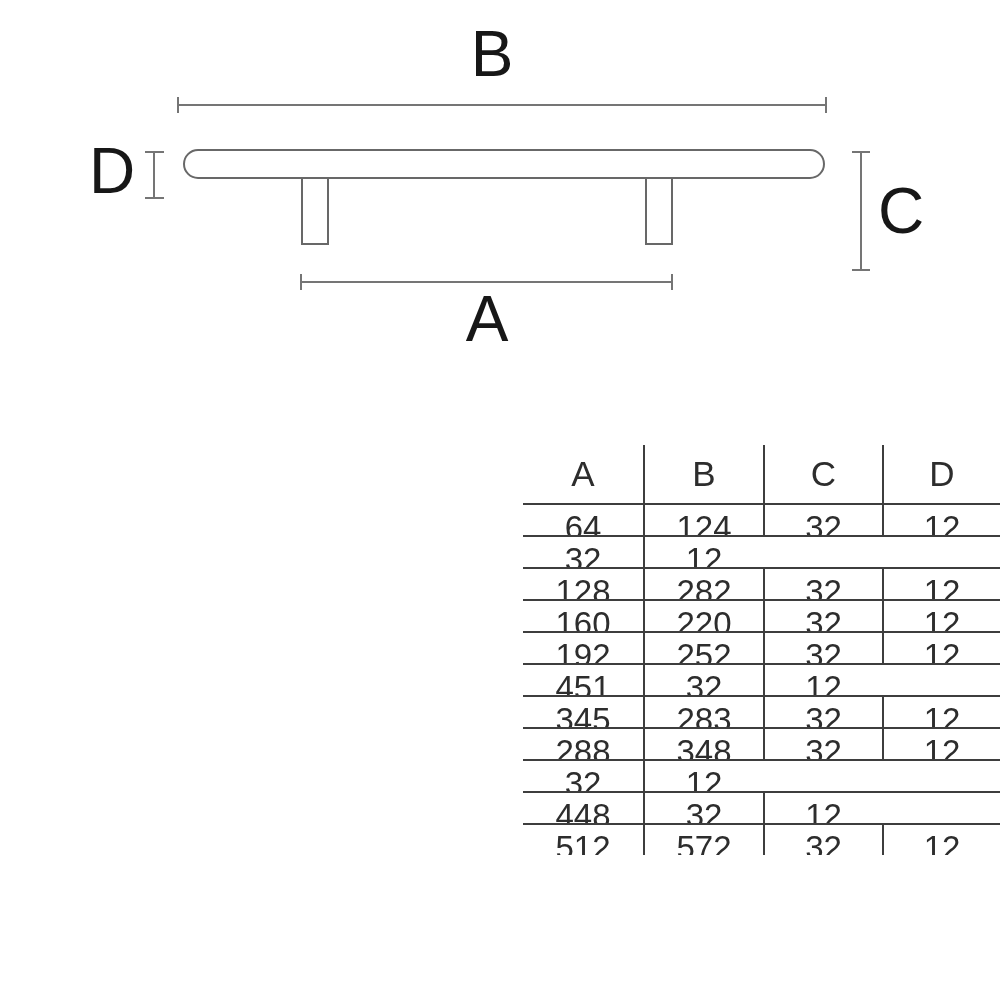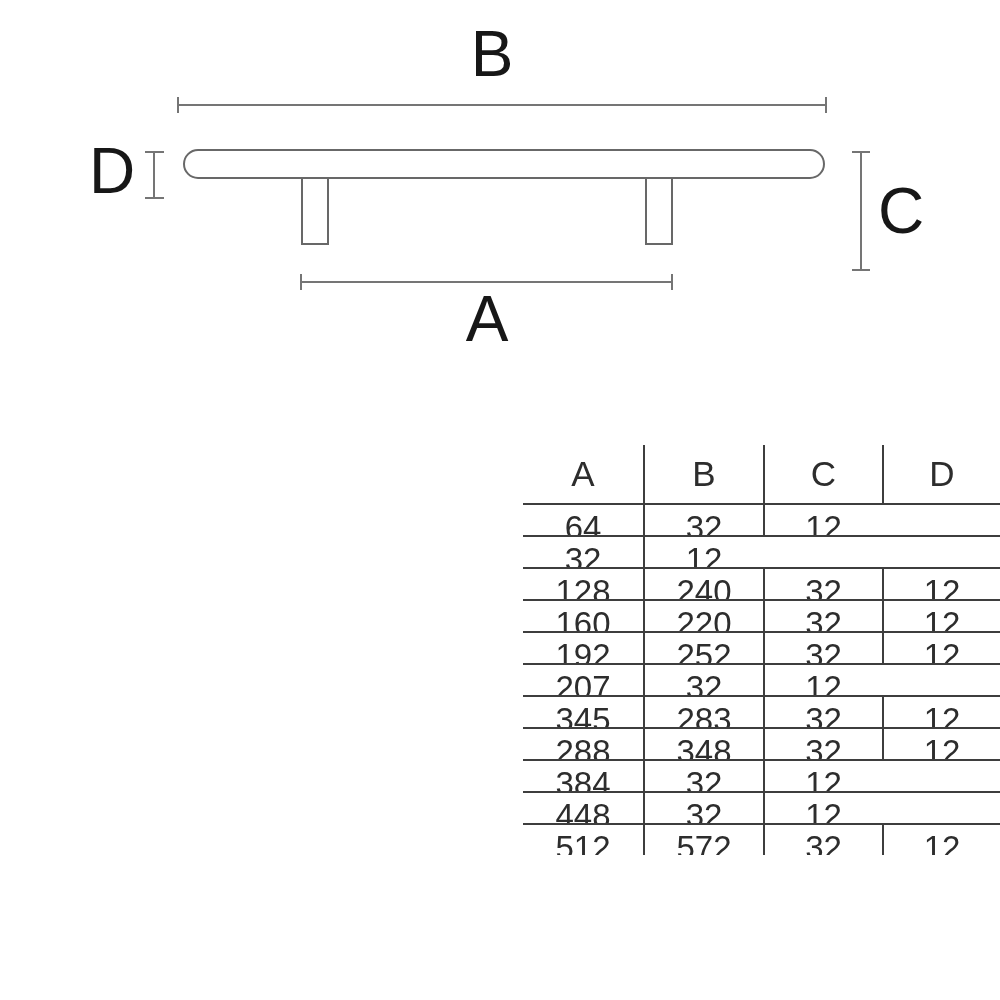--- a/index.html
+++ b/index.html
@@ -122,64 +122,64 @@
 
   <div class="spec-table">
       <div class="trow thead">
         <div class="tcell">A</div>
         <div class="tcell">B</div>
         <div class="tcell">C</div>
         <div class="tcell">D</div>
       </div>
       <div class="trow tdata">
         <div class="tcell">64</div>
+        <div class="tcell">124</div>
         <div class="tcell">32</div>
         <div class="tcell">12</div>
       </div>
       <div class="trow tdata">
         <div class="tcell">32</div>
         <div class="tcell">12</div>
       </div>
       <div class="trow tdata">
         <div class="tcell">128</div>
-        <div class="tcell">240</div>
+        <div class="tcell">282</div>
         <div class="tcell">32</div>
         <div class="tcell">12</div>
       </div>
       <div class="trow tdata">
         <div class="tcell">160</div>
         <div class="tcell">220</div>
         <div class="tcell">32</div>
         <div class="tcell">12</div>
       </div>
       <div class="trow tdata">
         <div class="tcell">192</div>
         <div class="tcell">252</div>
         <div class="tcell">32</div>
         <div class="tcell">12</div>
       </div>
       <div class="trow tdata">
-        <div class="tcell">207</div>
+        <div class="tcell">451</div>
         <div class="tcell">32</div>
         <div class="tcell">12</div>
       </div>
       <div class="trow tdata">
         <div class="tcell">345</div>
         <div class="tcell">283</div>
         <div class="tcell">32</div>
         <div class="tcell">12</div>
       </div>
       <div class="trow tdata">
         <div class="tcell">288</div>
         <div class="tcell">348</div>
         <div class="tcell">32</div>
         <div class="tcell">12</div>
       </div>
       <div class="trow tdata">
-        <div class="tcell">384</div>
         <div class="tcell">32</div>
         <div class="tcell">12</div>
       </div>
       <div class="trow tdata">
         <div class="tcell">448</div>
         <div class="tcell">32</div>
         <div class="tcell">12</div>
       </div>
       <div class="trow tdata">
         <div class="tcell">512</div>

